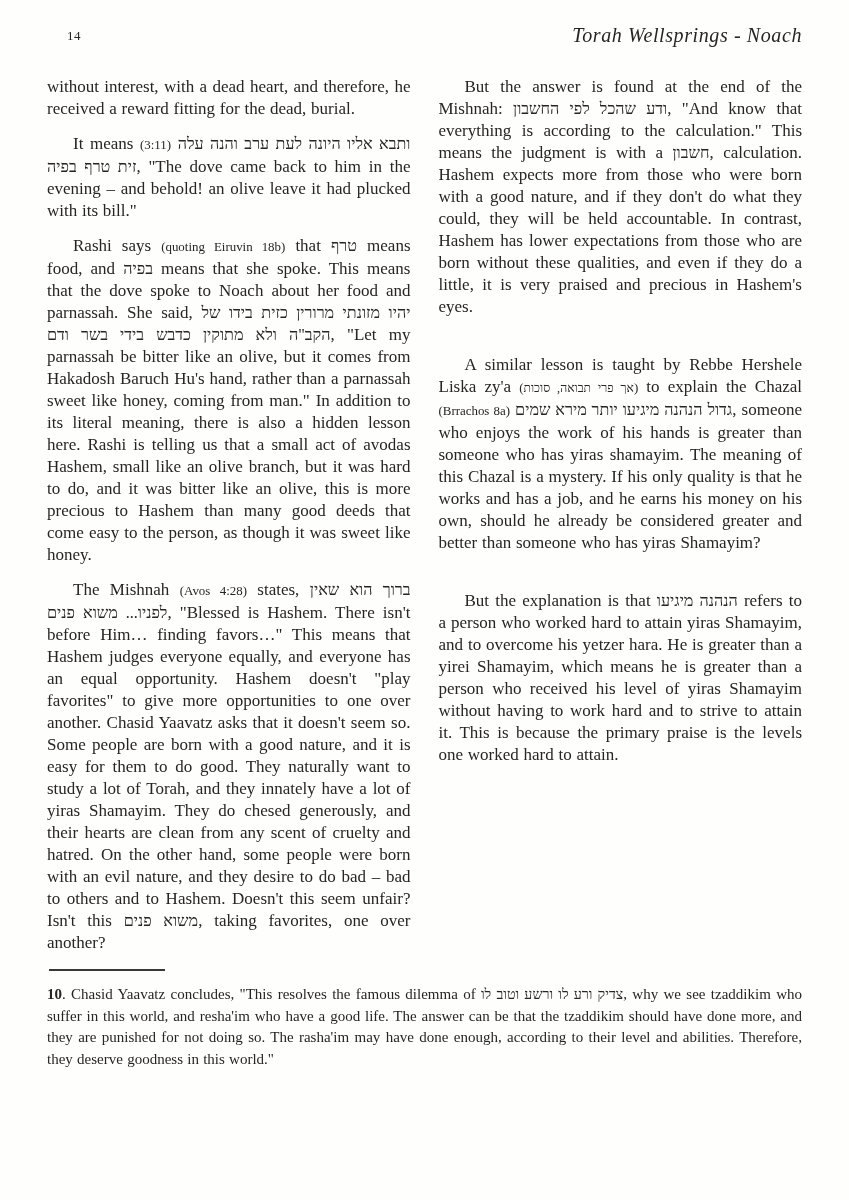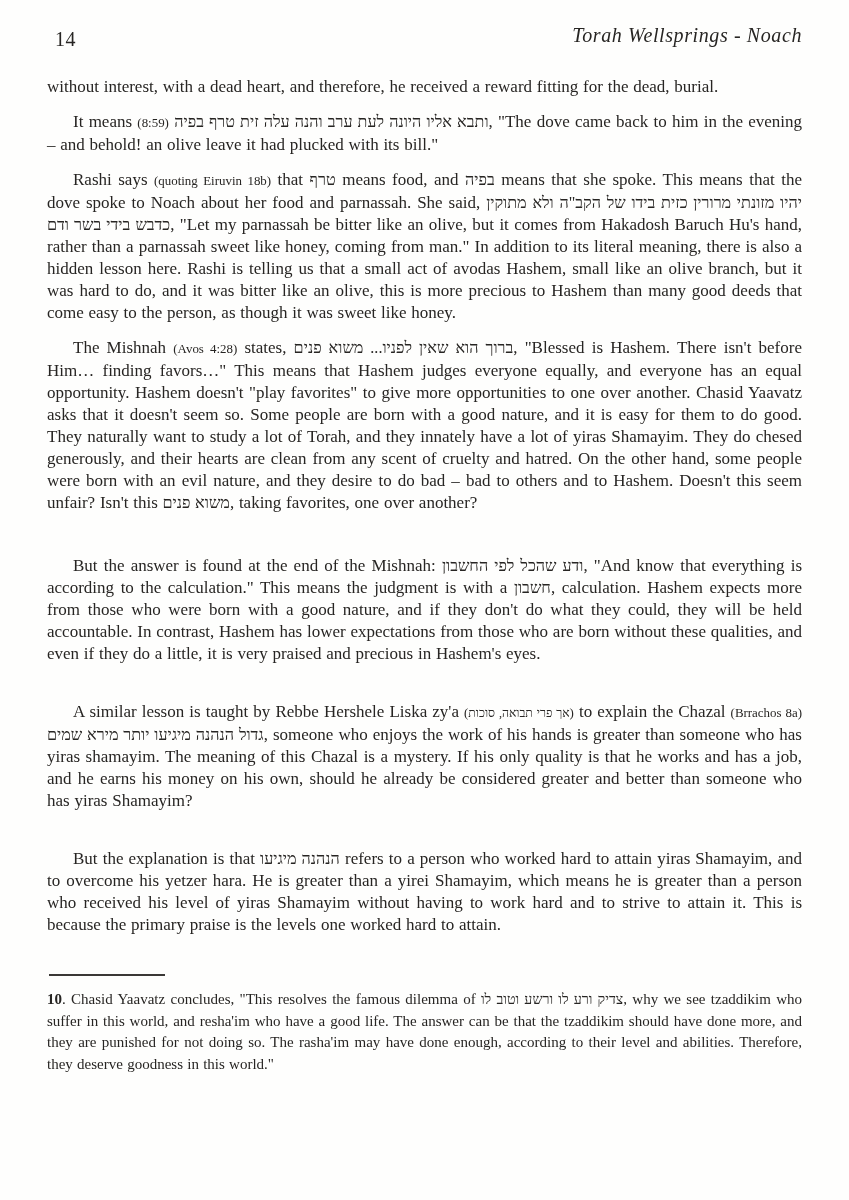--- a/index.html
+++ b/index.html
@@ -10,31 +10,31 @@
     margin: 0 auto;
     background: #fefefdff;
     box-sizing: border-box;
     padding: 20px 47px 0 47px;
     font-family: "Liberation Serif", "DejaVu Serif", serif;
     color: #272523;
     overflow: hidden;
   }
   .header { position: relative; height: 34px; margin-bottom: 22px; }
   .page-number {
-    position: absolute; left: 8px; top: 8px;
-    font-size: 20px; letter-spacing: 0.5px;
+    position: absolute; left: 20px; top: 8px;
+    font-size: 13px; letter-spacing: 0.5px;
   }
   .title {
     text-align: right;
     font-style: italic;
     font-size: 20px;
     letter-spacing: 0.6px;
     padding-top: 4px;
   }
-  .columns { display: flex; gap: 28px; flex-direction: column; }
+  .columns { display: flex; gap: 28px; }
   .col {
     flex: 1 1 0;
     font-size: 17px;
     line-height: 22px;
     text-align: justify;
     word-spacing: 0.5px;
   }
   .col p { margin: 0 0 13px 0; }
   .col-right p { margin: 0 0 36px 0; }
   p.indent { text-indent: 26px; }
@@ -64,21 +64,21 @@
 
 <div class="page">
   <div class="header">
     <span class="page-number">14</span>
     <div class="title">Torah Wellsprings - Noach</div>
   </div>
 
   <div class="columns">
     <div class="col col-left">
         <p><span class="run-n">without interest, with a dead heart, and therefore, he received a reward fitting for the dead, burial.</span></p>
-        <p class="indent"><span class="run-n">It means </span><span class="run-r">(8:59)</span><span class="run-n"> </span><span class="run-h" dir="rtl">ותבא אליו היונה לעת ערב והנה עלה זית טרף בפיה</span><span class="run-n">, "The dove came back to him in the evening – and behold! an olive leave it had plucked with its bill."</span></p>
+        <p class="indent"><span class="run-n">It means </span><span class="run-r">(3:11)</span><span class="run-n"> </span><span class="run-h" dir="rtl">ותבא אליו היונה לעת ערב והנה עלה זית טרף בפיה</span><span class="run-n">, "The dove came back to him in the evening – and behold! an olive leave it had plucked with its bill."</span></p>
         <p class="indent"><span class="run-n">Rashi says </span><span class="run-r">(quoting Eiruvin 18b)</span><span class="run-n"> that </span><span class="run-h" dir="rtl">טרף</span><span class="run-n"> means food, and </span><span class="run-h" dir="rtl">בפיה</span><span class="run-n"> means that she spoke. This means that the dove spoke to Noach about her food and parnassah. She said, </span><span class="run-h" dir="rtl">יהיו מזונתי מרורין כזית בידו של הקב"ה ולא מתוקין כדבש בידי בשר ודם</span><span class="run-n">, "Let my parnassah be bitter like an olive, but it comes from Hakadosh Baruch Hu's hand, rather than a parnassah sweet like honey, coming from man." In addition to its literal meaning, there is also a hidden lesson here. Rashi is telling us that a small act of avodas Hashem, small like an olive branch, but it was hard to do, and it was bitter like an olive, this is more precious to Hashem than many good deeds that come easy to the person, as though it was sweet like honey.</span></p>
         <p class="indent"><span class="run-n">The Mishnah </span><span class="run-r">(Avos 4:28)</span><span class="run-n"> states, </span><span class="run-h" dir="rtl">ברוך הוא שאין לפניו... משוא פנים</span><span class="run-n">, "Blessed is Hashem. There isn't before Him… finding favors…" This means that Hashem judges everyone equally, and everyone has an equal opportunity. Hashem doesn't "play favorites" to give more opportunities to one over another. Chasid Yaavatz asks that it doesn't seem so. Some people are born with a good nature, and it is easy for them to do good. They naturally want to study a lot of Torah, and they innately have a lot of yiras Shamayim. They do chesed generously, and their hearts are clean from any scent of cruelty and hatred. On the other hand, some people were born with an evil nature, and they desire to do bad – bad to others and to Hashem. Doesn't this seem unfair? Isn't this </span><span class="run-h" dir="rtl">משוא פנים</span><span class="run-n">, taking favorites, one over another?</span></p>
       </div>
     <div class="col col-right">
         <p class="indent"><span class="run-n">But the answer is found at the end of the Mishnah: </span><span class="run-h" dir="rtl">ודע שהכל לפי החשבון</span><span class="run-n">, "And know that everything is according to the calculation." This means the judgment is with a </span><span class="run-h" dir="rtl">חשבון</span><span class="run-n">, calculation. Hashem expects more from those who were born with a good nature, and if they don't do what they could, they will be held accountable. In contrast, Hashem has lower expectations from those who are born without these qualities, and even if they do a little, it is very praised and precious in Hashem's eyes.</span></p>
         <p class="indent"><span class="run-n">A similar lesson is taught by Rebbe Hershele Liska zy'a </span><span class="run-r">(</span><span class="run-hr" dir="rtl">אך פרי תבואה, סוכות</span><span class="run-r">)</span><span class="run-n"> to explain the Chazal </span><span class="run-r">(Brrachos 8a)</span><span class="run-n"> </span><span class="run-h" dir="rtl">גדול הנהנה מיגיעו יותר מירא שמים</span><span class="run-n">, someone who enjoys the work of his hands is greater than someone who has yiras shamayim. The meaning of this Chazal is a mystery. If his only quality is that he works and has a job, and he earns his money on his own, should he already be considered greater and better than someone who has yiras Shamayim?</span></p>
         <p class="indent"><span class="run-n">But the explanation is that </span><span class="run-h" dir="rtl">הנהנה מיגיעו</span><span class="run-n"> refers to a person who worked hard to attain yiras Shamayim, and to overcome his yetzer hara. He is greater than a yirei Shamayim, which means he is greater than a person who received his level of yiras Shamayim without having to work hard and to strive to attain it. This is because the primary praise is the levels one worked hard to attain.</span></p>
       </div>
   </div>
 

